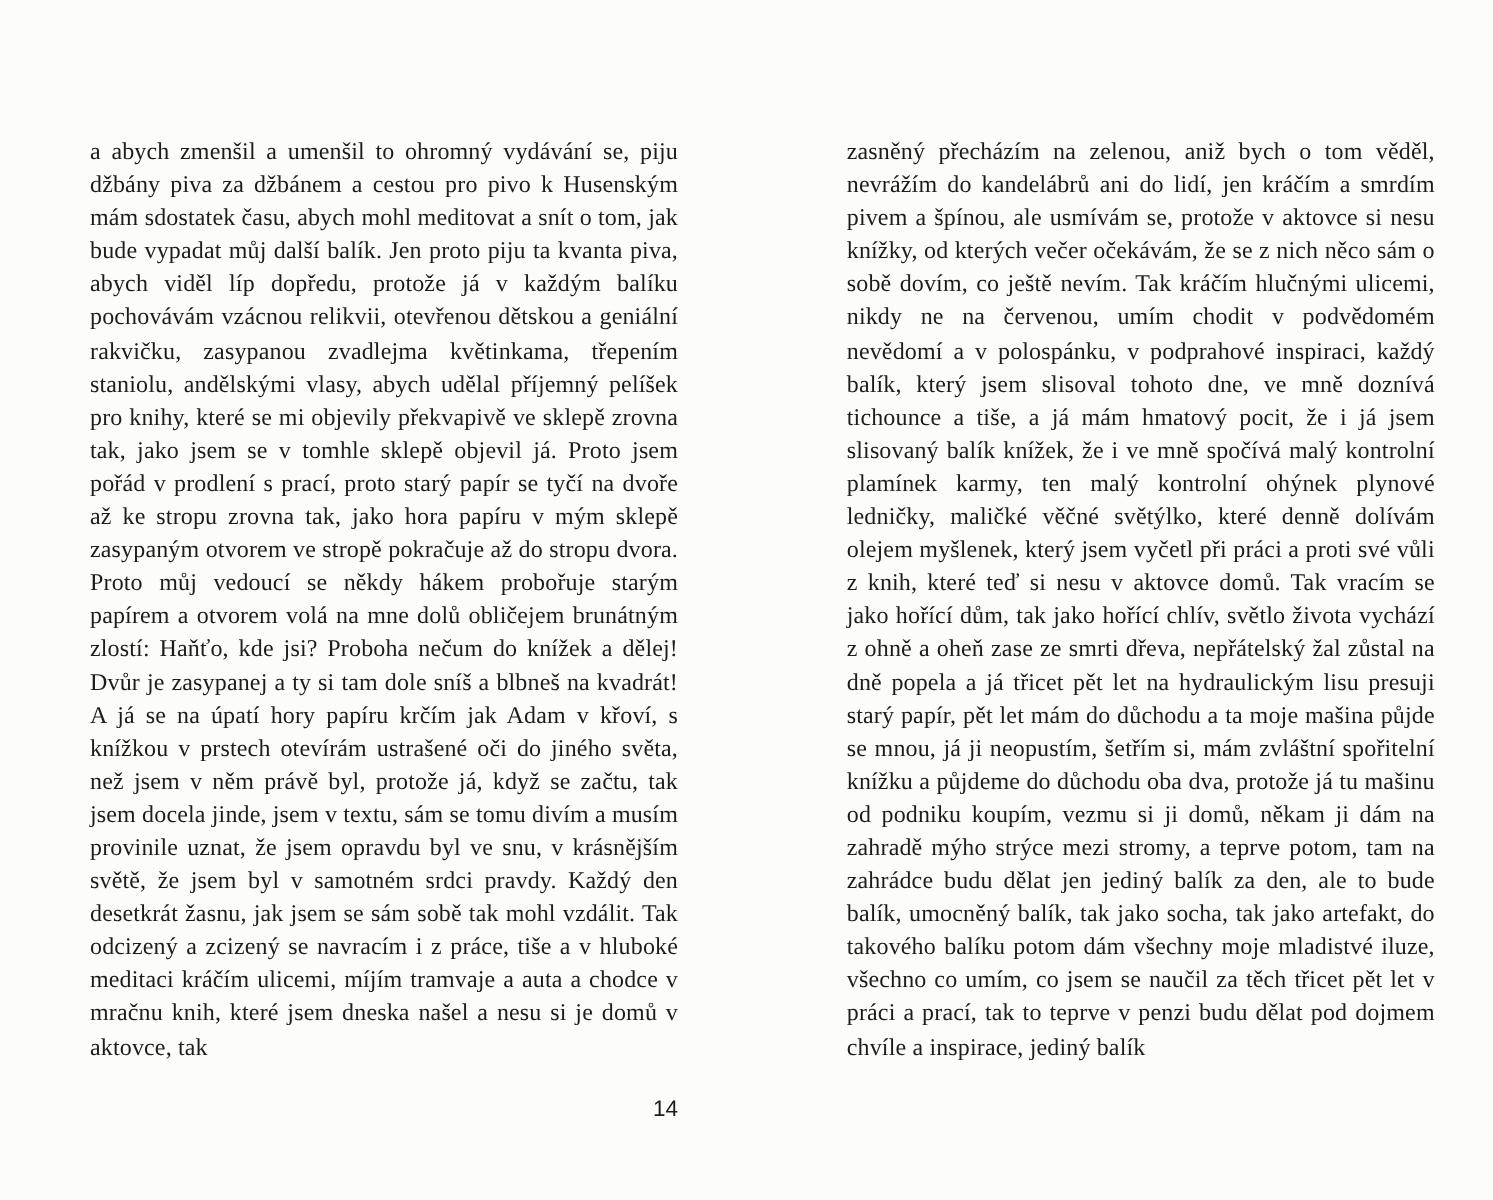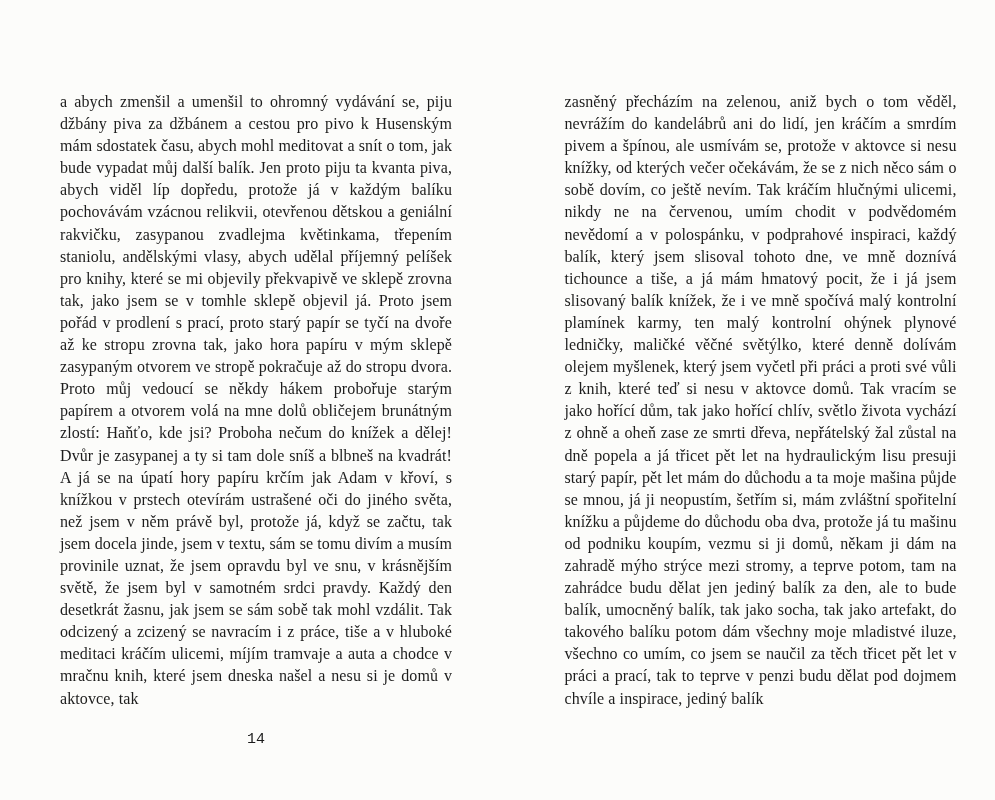--- a/index.html
+++ b/index.html
@@ -38,22 +38,22 @@
   .page-left .page-text {
     left: 60px;
   }
   .page-right .page-text {
     left: 67px;
   }
   .page-number {
     position: absolute;
     top: 731px;
     width: 392px;
-    text-align: center;
-    font-family: Liberation Mono, monospace;
+    text-align: right;
+    font-family: Liberation Sans, sans-serif;
     font-size: 15px;
     color: #1c1c1c;
   }
   .page-left .page-number {
     left: 60px;
   }
   .page-right .page-number {
     left: 67px;
   }
 </style>

